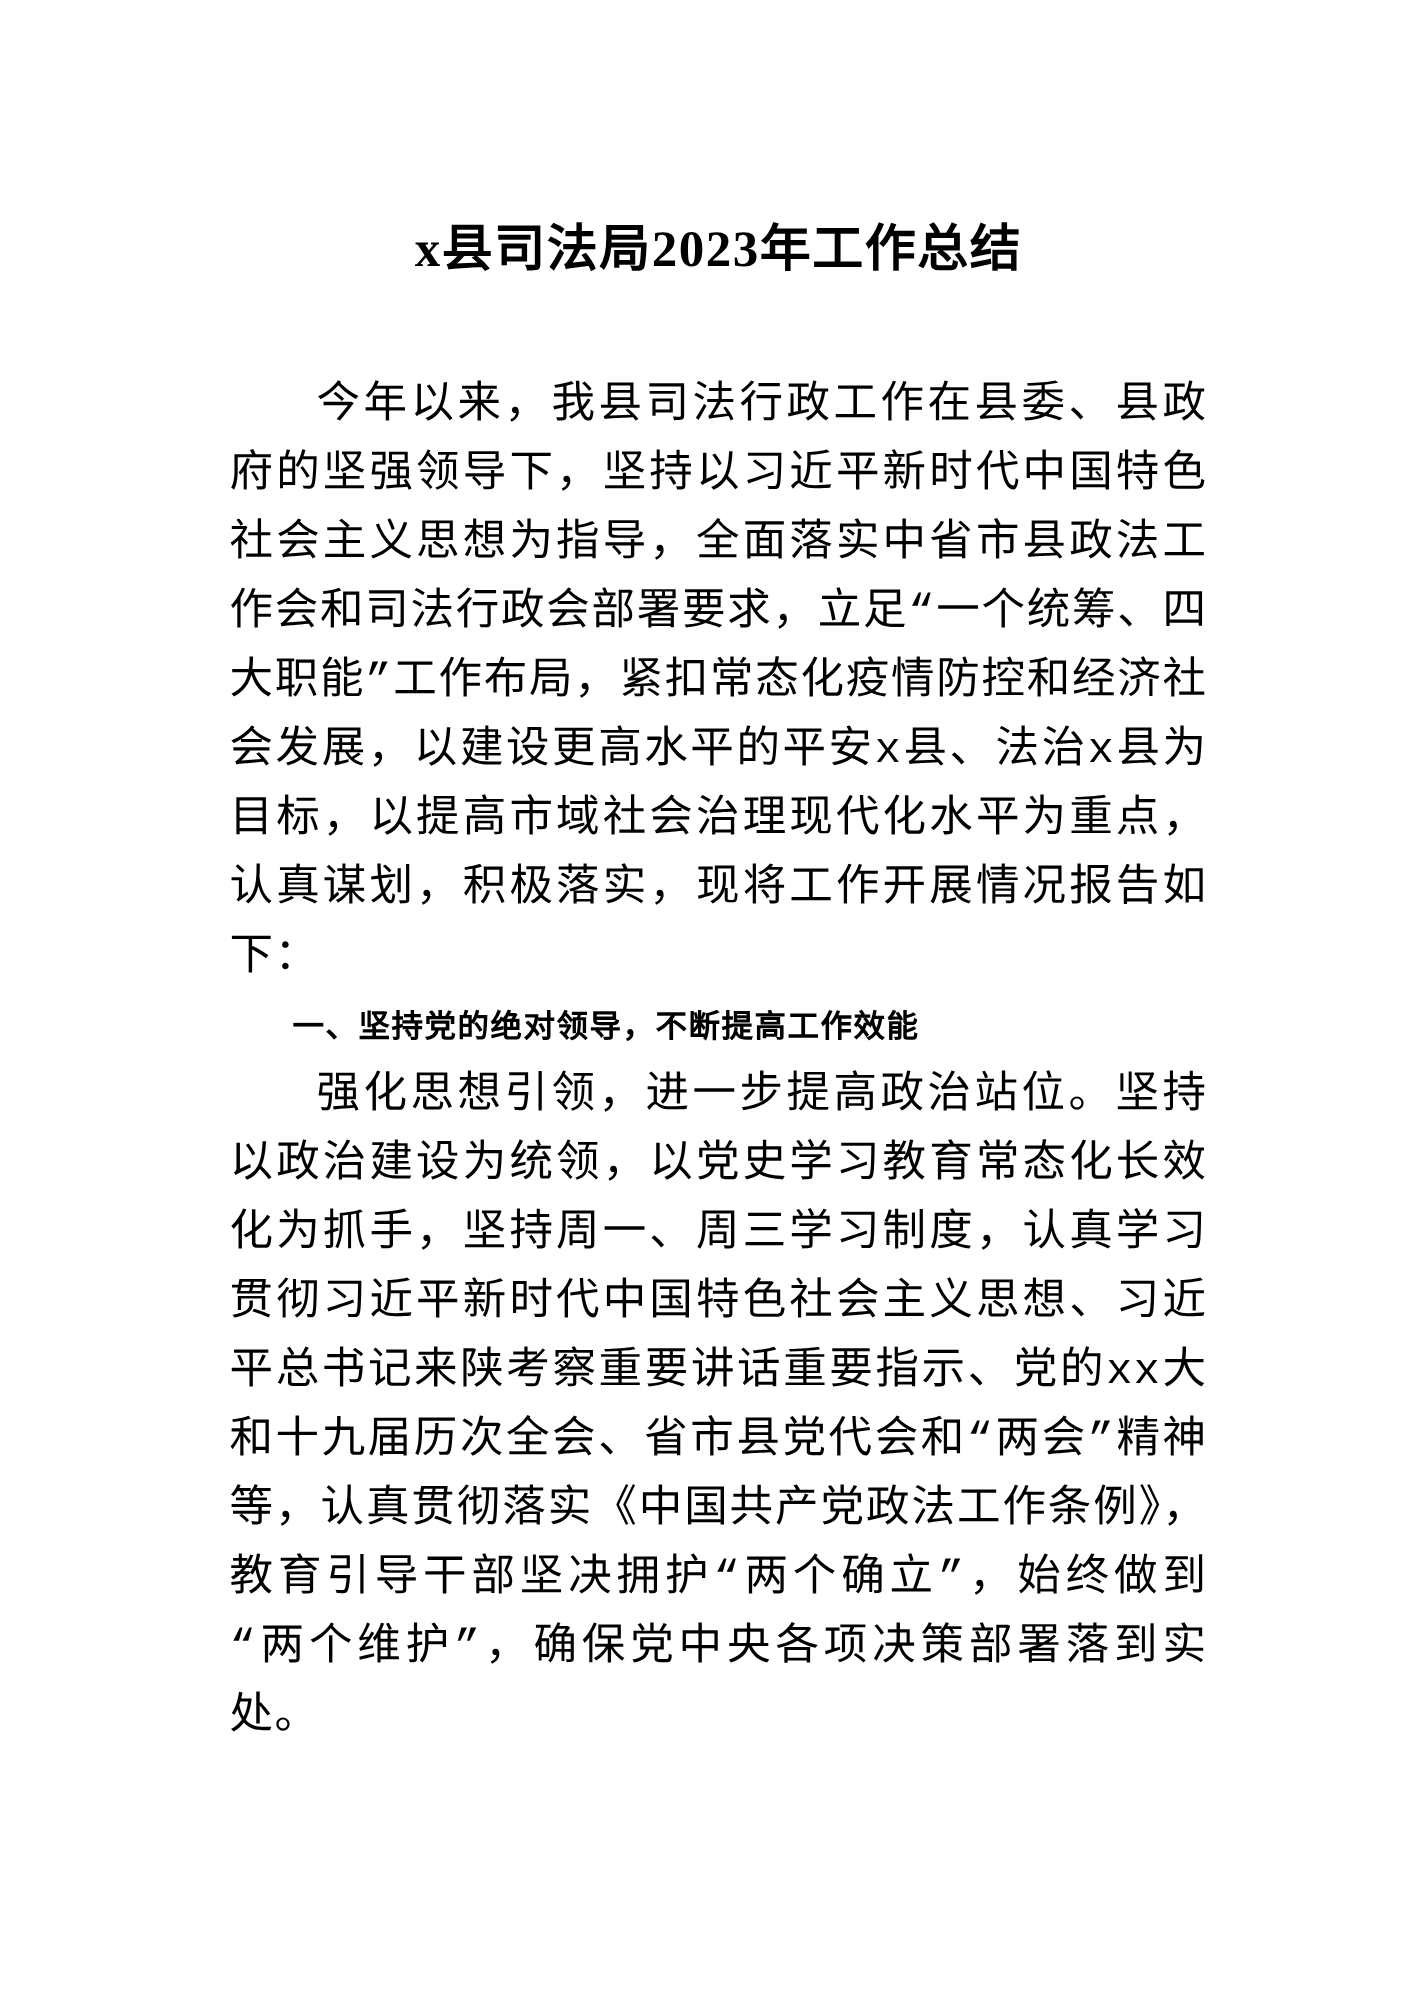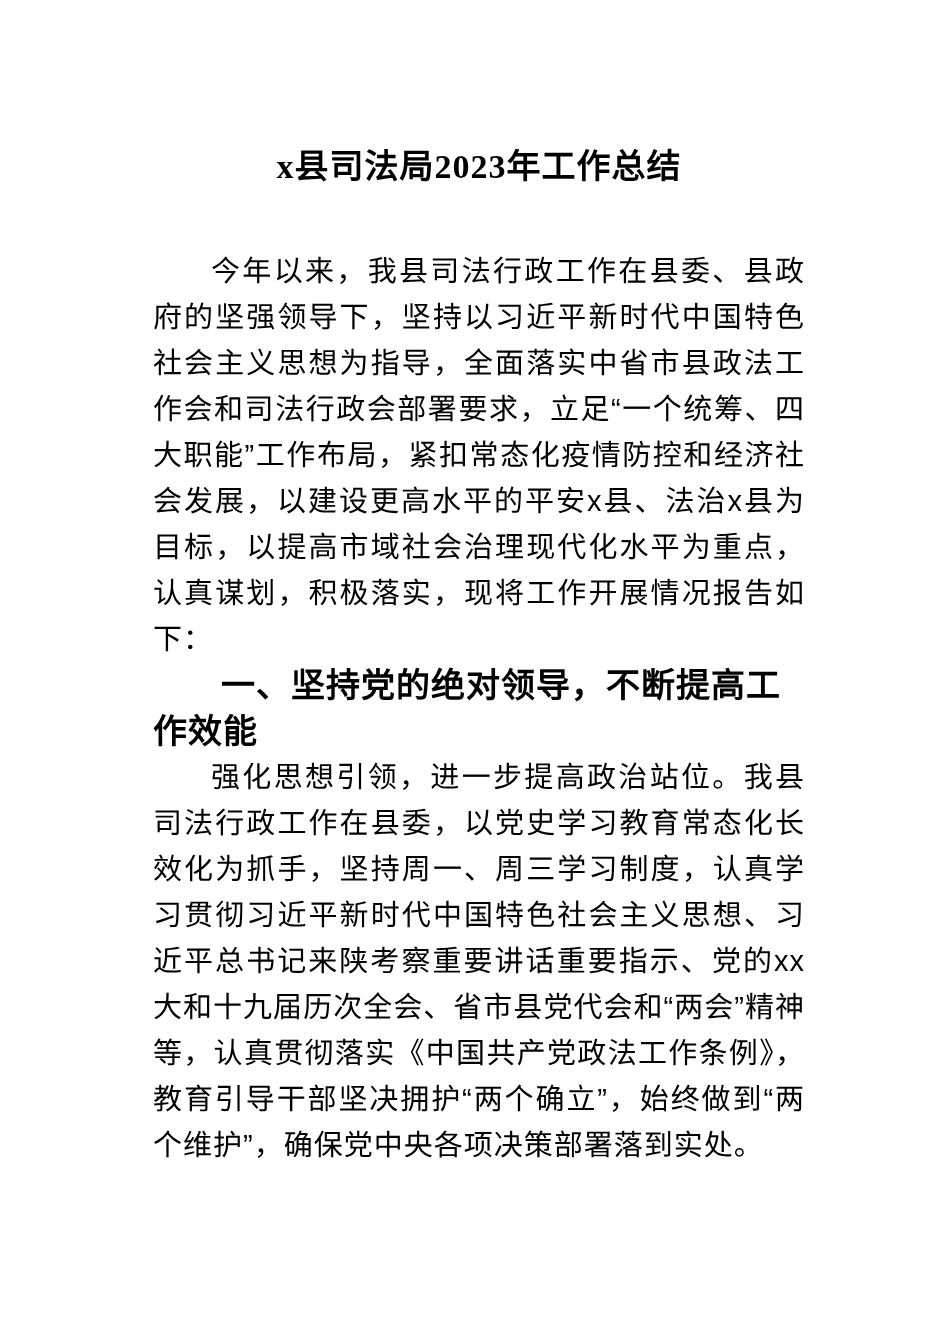--- a/index.html
+++ b/index.html
@@ -30,43 +30,43 @@
     font-family: "Liberation Serif", "DejaVu Serif", serif;
   }
   .body-para {
     margin: 0;
     font-size: 29px;
     line-height: 46px;
     text-align: justify;
     text-justify: inter-character;
     text-indent: 2em;
     letter-spacing: 1px;
-    font-family: Liberation Sans, sans-serif;
+    font-family: Liberation Mono, monospace;
     font-weight: normal;
   }
   .section-heading {
     margin: 0;
-    font-size: 34px;
+    font-size: 21px;
     line-height: 46px;
     font-weight: bold;
     text-indent: 2em;
     letter-spacing: 1px;
     
     font-family: "Liberation Sans", "DejaVu Sans", sans-serif;
   }
 </style>
 </head>
 <body>
 
 <div class="page">
   <div class="content">
 
     <h1 class="doc-title">x县司法局2023年工作总结</h1>
 
     <p class="body-para">今年以来，我县司法行政工作在县委、县政府的坚强领导下，坚持以习近平新时代中国特色社会主义思想为指导，全面落实中省市县政法工作会和司法行政会部署要求，立足“一个统筹、四大职能”工作布局，紧扣常态化疫情防控和经济社会发展，以建设更高水平的平安x县、法治x县为目标，以提高市域社会治理现代化水平为重点，认真谋划，积极落实，现将工作开展情况报告如下：</p>
 
     <h2 class="section-heading">一、坚持党的绝对领导，不断提高工作效能</h2>
 
-    <p class="body-para">强化思想引领，进一步提高政治站位。我县司法行政工作在县委，以党史学习教育常态化长效化为抓手，坚持周一、周三学习制度，认真学习贯彻习近平新时代中国特色社会主义思想、习近平总书记来陕考察重要讲话重要指示、党的xx大和十九届历次全会、省市县党代会和“两会”精神等，认真贯彻落实《中国共产党政法工作条例》，教育引导干部坚决拥护“两个确立”，始终做到“两个维护”，确保党中央各项决策部署落到实处。</p>
+    <p class="body-para">强化思想引领，进一步提高政治站位。坚持以政治建设为统领，以党史学习教育常态化长效化为抓手，坚持周一、周三学习制度，认真学习贯彻习近平新时代中国特色社会主义思想、习近平总书记来陕考察重要讲话重要指示、党的xx大和十九届历次全会、省市县党代会和“两会”精神等，认真贯彻落实《中国共产党政法工作条例》，教育引导干部坚决拥护“两个确立”，始终做到“两个维护”，确保党中央各项决策部署落到实处。</p>
 
 
   </div>
 </div>
 
 </body></html>

